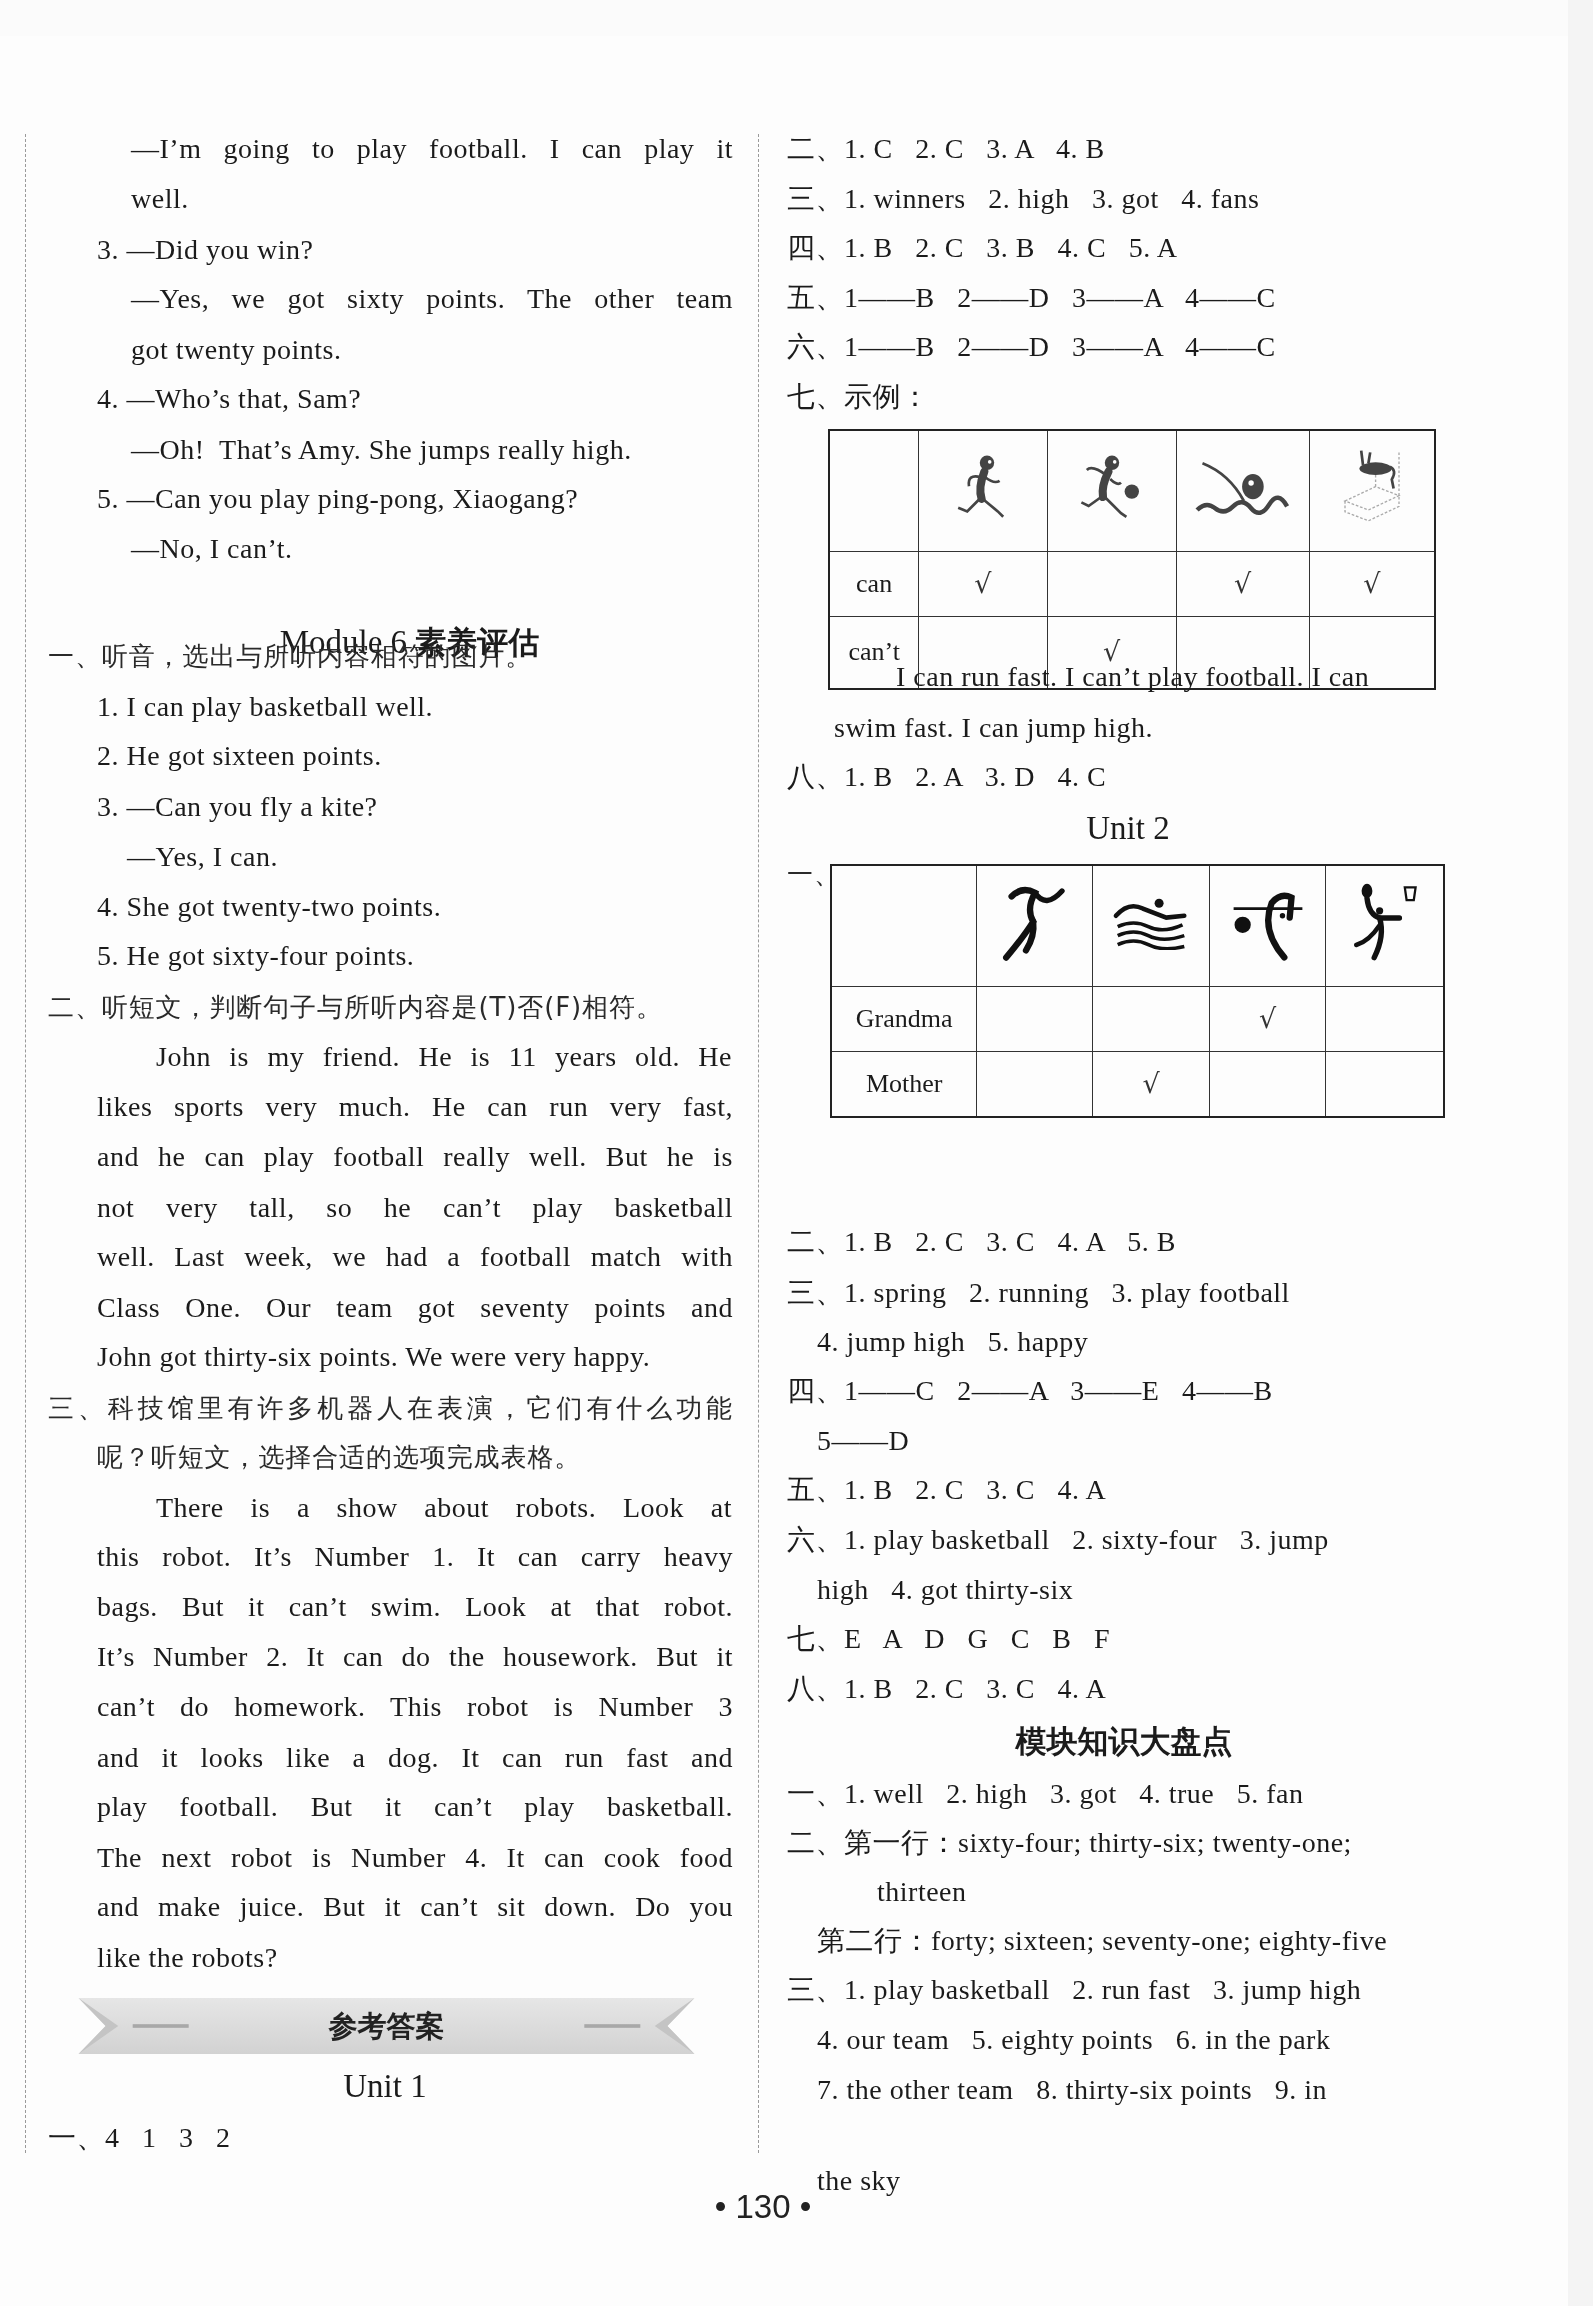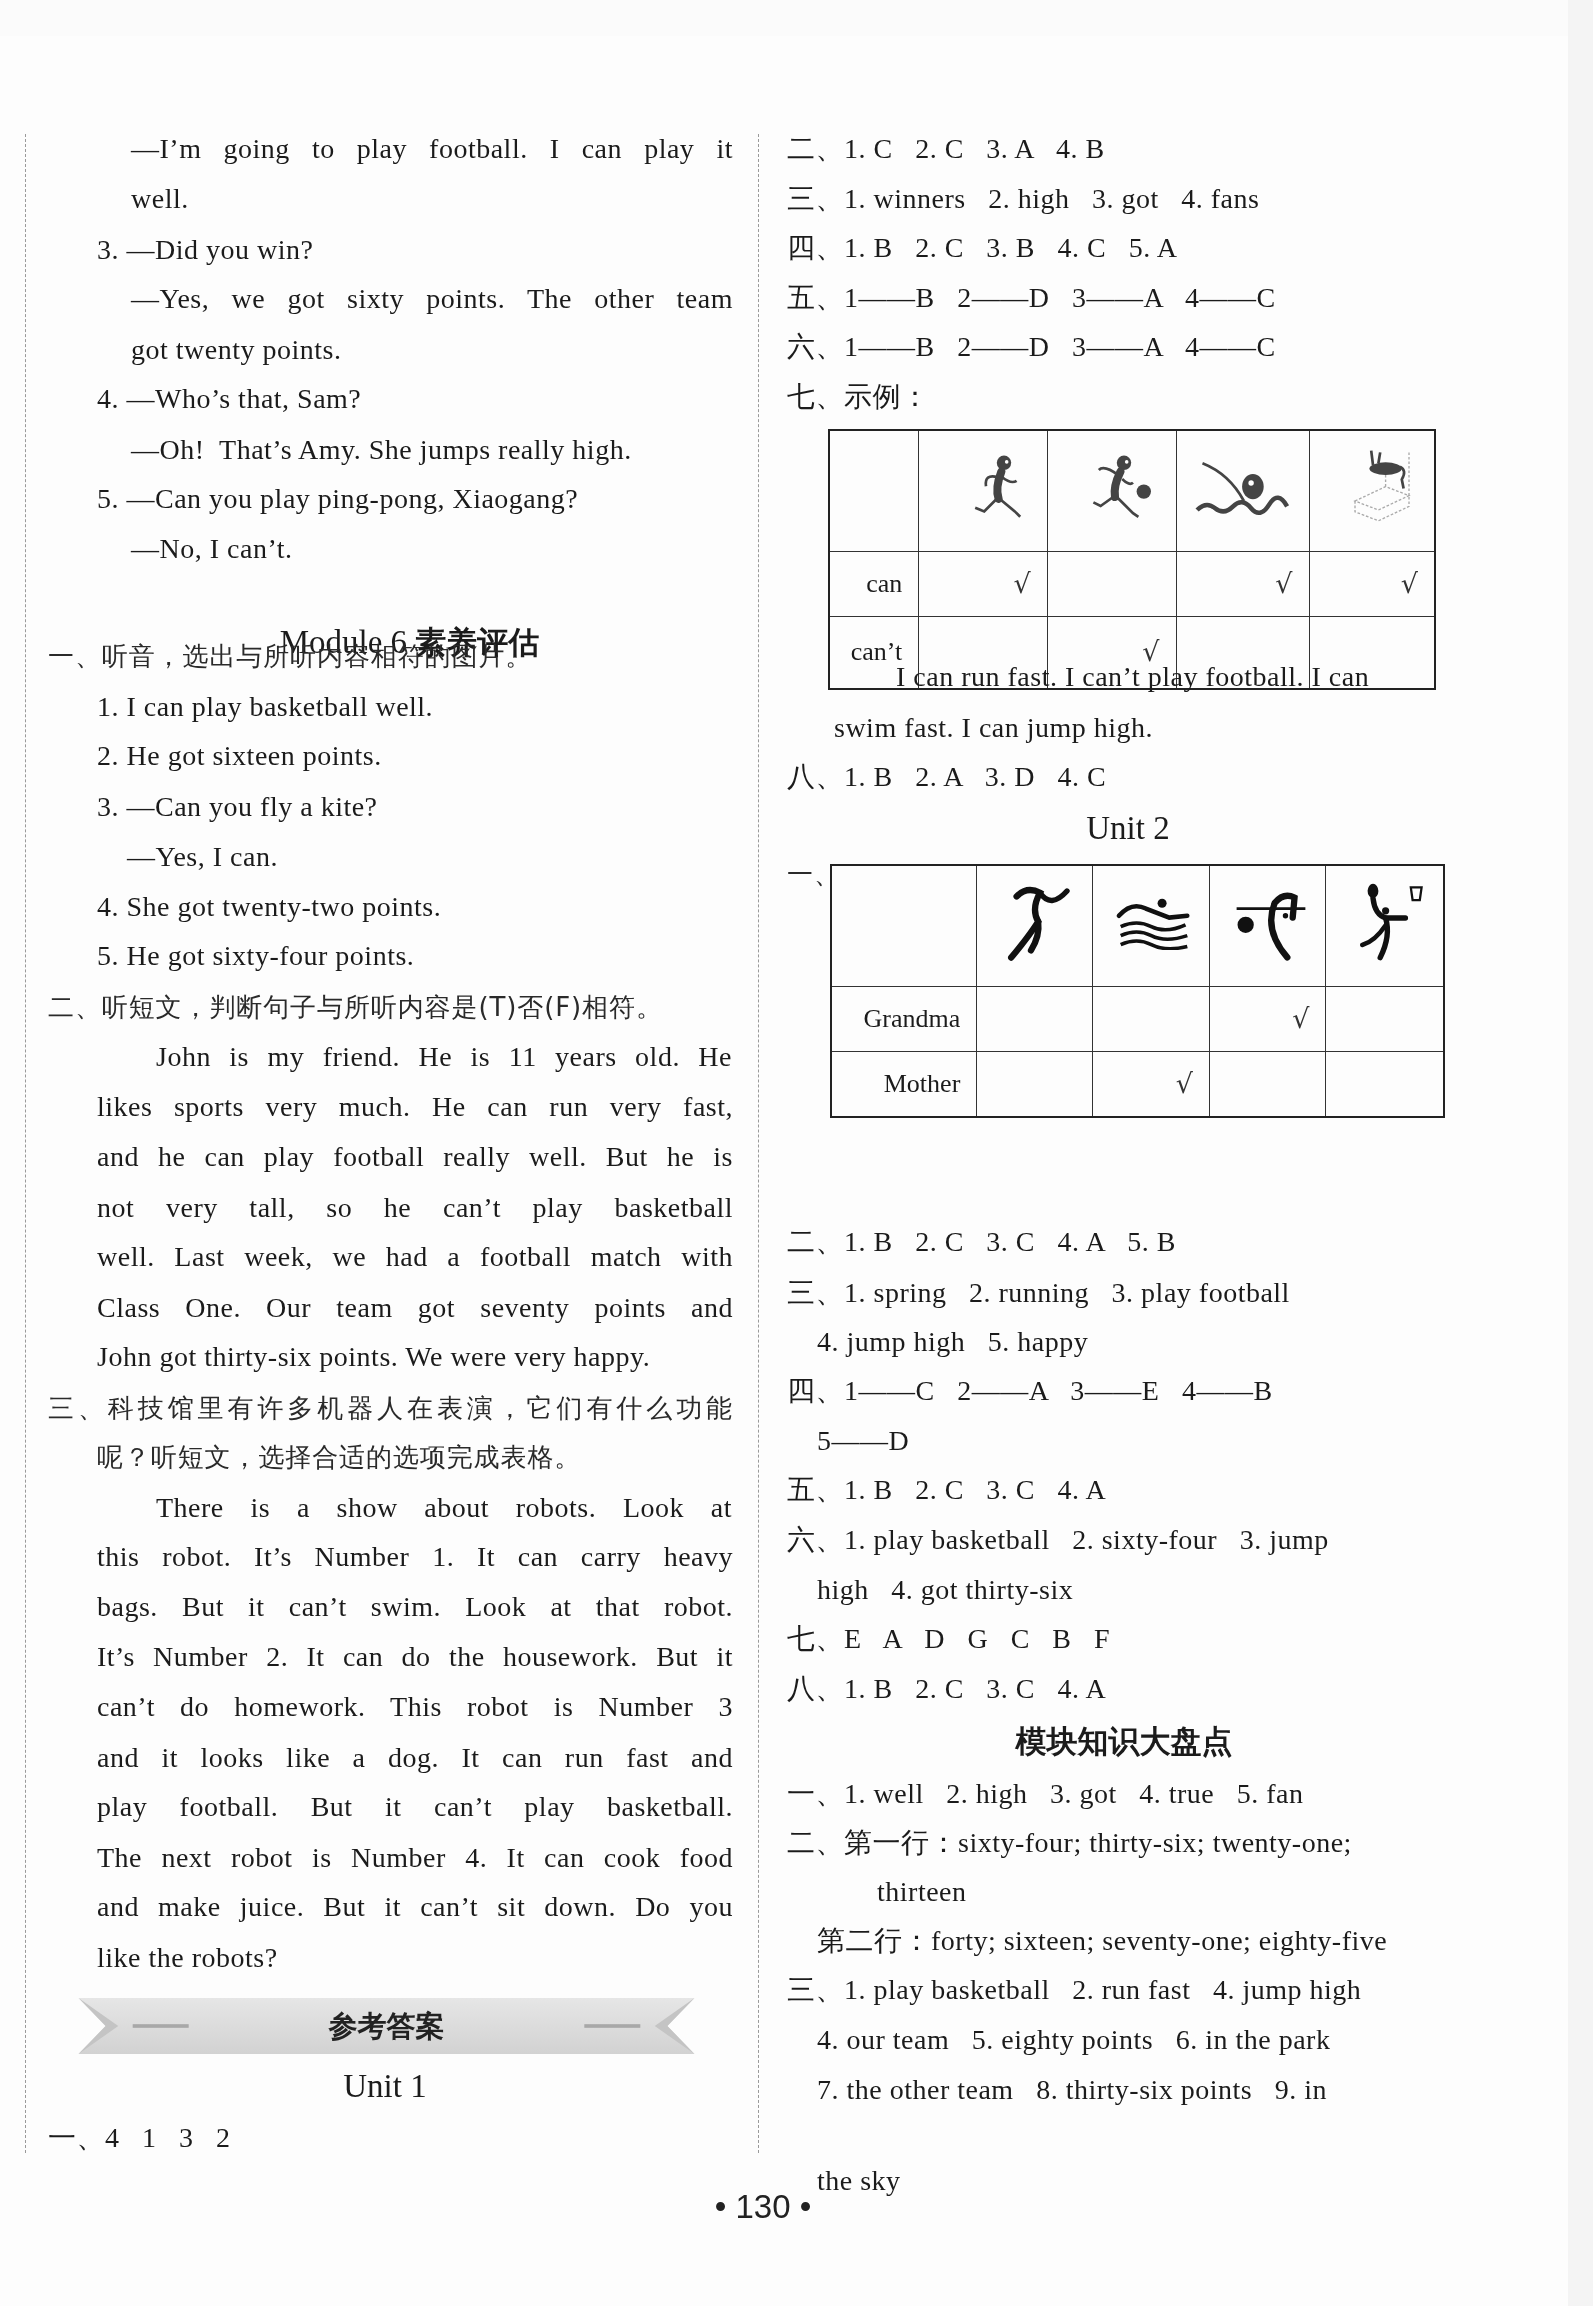--- a/index.html
+++ b/index.html
@@ -25,21 +25,21 @@
   .heading .cnh { font-family: "DejaVu Sans", sans-serif; font-size: 31px; font-weight: bold; }
   .banner {
     position: absolute; left: 78px; top: 1998px; width: 617px; height: 56px;
   }
   .banner svg { position: absolute; left: 0; top: 0; }
   .banner-label {
     position: absolute; left: 0; top: 0; width: 617px; height: 56px; line-height: 56px;
     text-align: center; font-family: "DejaVu Sans", sans-serif; font-weight: bold; font-size: 29px; color: #222;
   }
   table.grid { position: absolute; border-collapse: collapse; border: 2.7px solid #222; }
-  table.grid td { border: 1.4px solid #333; padding: 16px; text-align: right; vertical-align: middle; font-size: 26px; }
+  table.grid td { border: 1.4px solid #333; padding: 16px; text-align: center; vertical-align: middle; font-size: 26px; }
   .check { font-family: "DejaVu Sans", sans-serif; font-size: 27px; color: #333; font-weight: normal; }
   .pgnum {
     position: absolute; left: 763px; top: 2207px; transform: translate(-50%, -50%);
     font-family: "Liberation Sans", sans-serif; font-size: 33px; white-space: pre; color: #222;
   }
 </style>
 </head>
 <body>
 
 <div class="top-shade"></div>
@@ -273,20 +273,20 @@
   <div class="ln" style="left:787px; top:1590px;">    high   4. got thirty-six</div>
   <div class="ln" style="left:787px; top:1639px;">七、E   A   D   G   C   B   F</div>
   <div class="ln" style="left:787px; top:1689px;">八、1. B   2. C   3. C   4. A</div>
 
   <div class="heading" style="left:1124px; top:1741px;"><span class="cnh">模块知识大盘点</span></div>
 
   <div class="ln" style="left:787px; top:1794px;">一、1. well   2. high   3. got   4. true   5. fan</div>
   <div class="ln" style="left:787px; top:1843px;">二、第一行：sixty-four; thirty-six; twenty-one;</div>
   <div class="ln" style="left:787px; top:1892px;">            thirteen</div>
   <div class="ln" style="left:787px; top:1941px;">    第二行：forty; sixteen; seventy-one; eighty-five</div>
-  <div class="ln" style="left:787px; top:1990px;">三、1. play basketball   2. run fast   4. jump high</div>
+  <div class="ln" style="left:787px; top:1990px;">三、1. play basketball   2. run fast   3. jump high</div>
   <div class="ln" style="left:787px; top:2040px;">    4. our team   5. eighty points   6. in the park</div>
   <div class="ln" style="left:787px; top:2090px;">    7. the other team   8. thirty-six points   9. in</div>
   <div class="ln" style="left:787px; top:2138px;margin-top:43px;">    the sky</div>
 </div>
 
 <div class="pgnum">• 130 •</div>
 
 
 </body></html>

